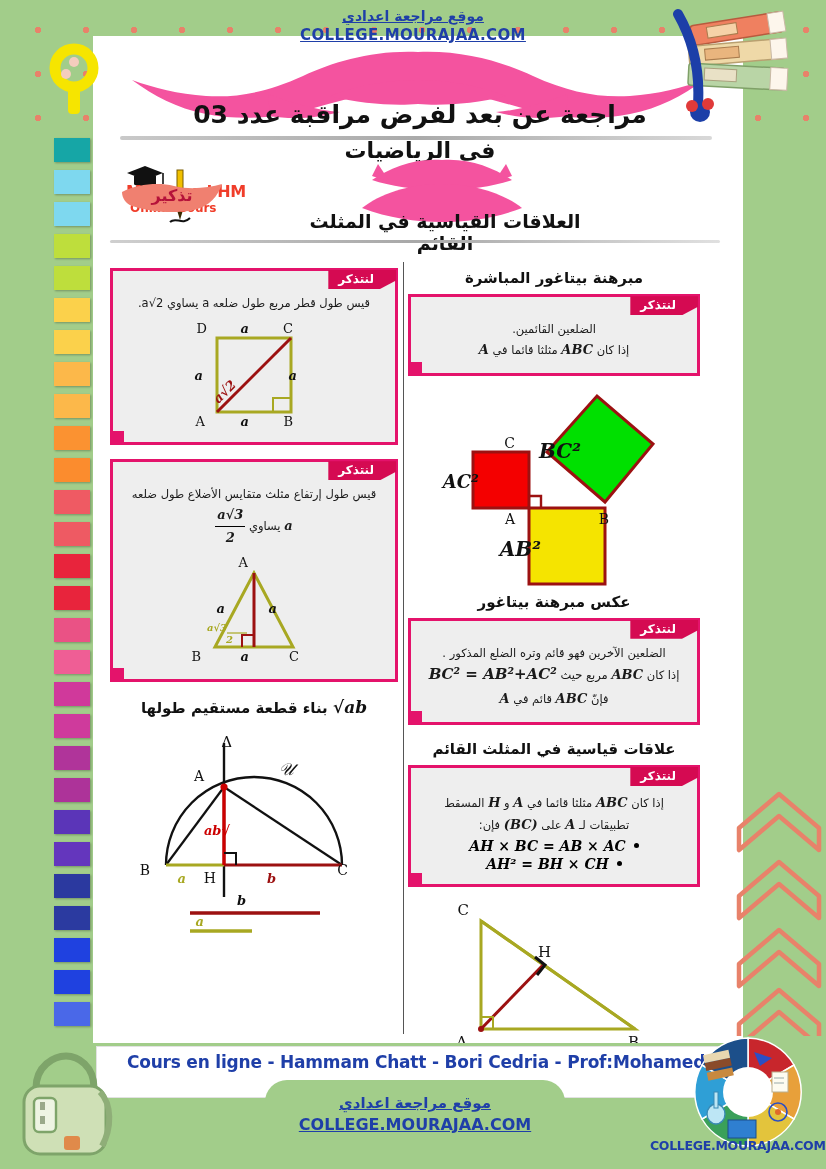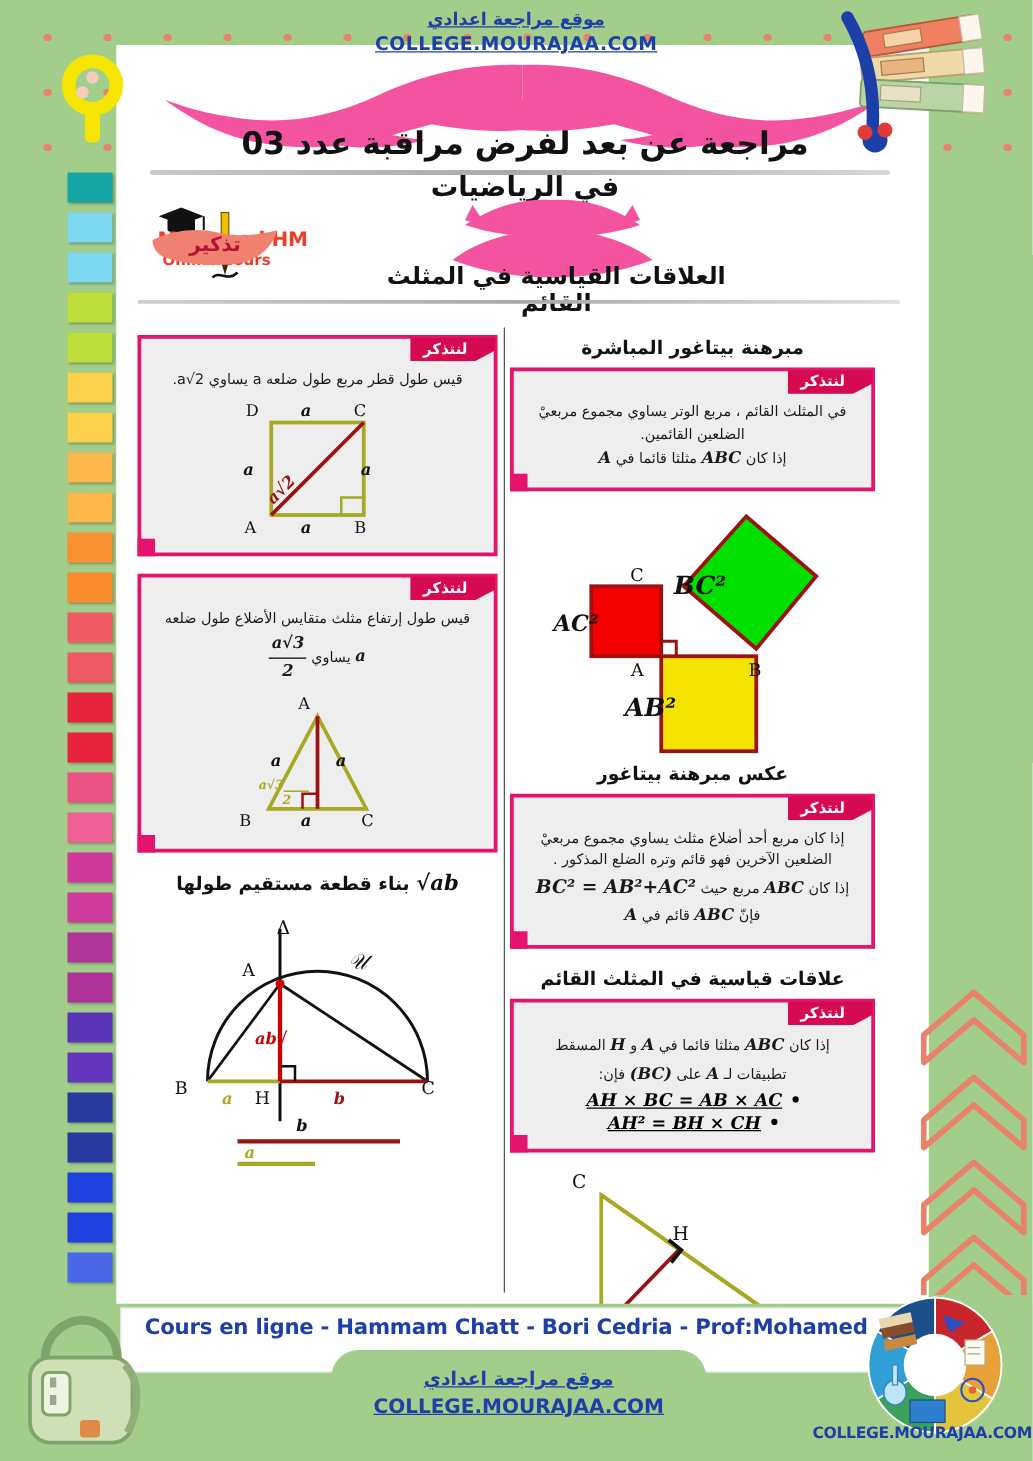--- a/index.html
+++ b/index.html
@@ -213,41 +213,40 @@
     line-height: 1.7; color: #1a1a1a;
   }
   .mixed-line .mth {
     font-family: "DejaVu Serif", "Liberation Serif", serif;
     font-style: italic; font-weight: bold; font-size: 13px;
     direction: ltr; display: inline-block;
   }
   .bullet-row {
     display:flex; align-items:center; justify-content:center; gap:8px;
     direction: rtl;
-    text-decoration: underline;
   }
   .bullet-row .dot {
     width:5px; height:5px; border-radius:50%; background:#000; flex:none;
   }
 
   .fig { display:block; margin: 4px auto 2px auto; }
 
   
   .footer-band {
     position: absolute; left: 0; top: 1043px;
     width: 826px; height: 126px;
     background: #a2cd8a; z-index: 16;
   }
   .footer-white {
     position: absolute; left: 96px; top: 1046px;
     width: 640px; height: 52px; background:#fff; z-index: 17;
     border: 1px solid #e2e2e2;
   }
   .footer-blue-text {
-    position: absolute; left: 85px; top: 1052px; width: 640px;
+    position: absolute; left: 96px; top: 1052px; width: 640px;
     text-align: center; font-size: 17px; font-weight: bold; color:#1f3fa8;
     direction: ltr; z-index: 19; letter-spacing: -.2px;
   }
   .footer-green-tab {
     position: absolute; left: 265px; top: 1080px;
     width: 300px; height: 88px; background: #a2cd8a;
     border-radius: 22px 22px 0 0; z-index: 20;
   }
   .footer-site {
     position: absolute; left: 265px; top: 1094px; width: 300px;
@@ -486,21 +485,20 @@
       <text x="80" y="201" font-family="DejaVu Serif,serif" font-style="italic" font-weight="bold" font-size="13" fill="#a8a822">a</text>
       <line x1="66" y1="206" x2="128" y2="206" stroke="#a8a822" stroke-width="3.4"></line>
     </svg>
   </div>
 
   <div class="col col-right">
 
     <div class="blk-title">مبرهنة بيتاغور المباشرة</div>
     <div class="card">
       <div class="ribbon right">لنتذكر</div>
-      <div class="card-text">في المثلث القائم ، مربع الوتر يساوي مجموع مربعيْ</div>
       <div class="card-text">الضلعين القائمين.</div>
       <div class="mixed-line">
         <span>إذا كان</span>
         <span class="mth">ABC</span>
         <span>مثلثا قائما في</span>
         <span class="mth">A</span>
       </div>
     </div>
 
     <svg class="fig" width="250" height="200" viewBox="0 0 250 200">
@@ -517,21 +515,20 @@
       <path d="M100 106 L112 106 L112 118" fill="none" stroke="#9c1111" stroke-width="2.4"></path>
 
       <text x="86" y="58" font-family="DejaVu Serif,serif" font-size="14" fill="#111">C</text>
       <text x="86" y="134" font-family="DejaVu Serif,serif" font-size="14" fill="#111">A</text>
       <text x="180" y="134" font-family="DejaVu Serif,serif" font-size="14" fill="#111">B</text>
     </svg>
 
     <div class="blk-title">عكس مبرهنة بيتاغور</div>
     <div class="card">
       <div class="ribbon right">لنتذكر</div>
-      <div class="card-text">إذا كان مربع أحد أضلاع مثلث يساوي مجموع مربعيْ</div>
       <div class="card-text">الضلعين الآخرين فهو قائم وتره الضلع المذكور .</div>
       <div class="mixed-line">
         <span>إذا كان</span>
         <span class="mth">ABC</span>
         <span>مربع حيث</span>
         <span class="mth" style="font-size:15px">BC² = AB²+AC²</span>
       </div>
       <div class="mixed-line">
         <span>فإنّ</span>
         <span class="mth">ABC</span>

